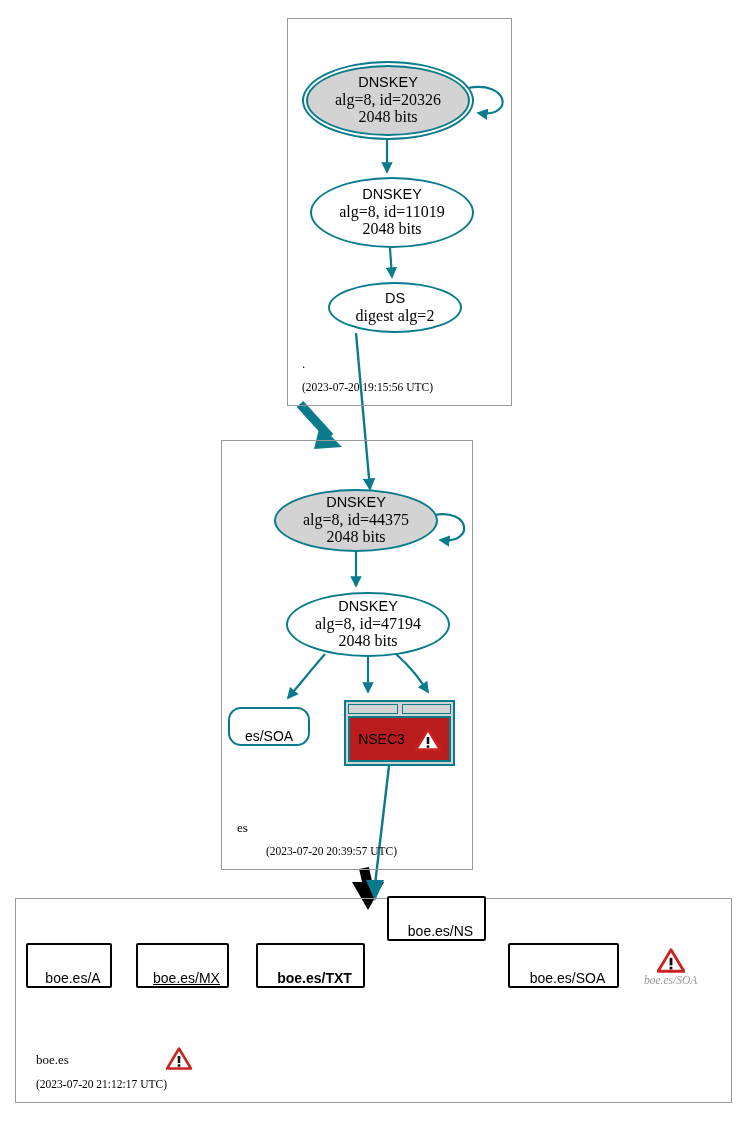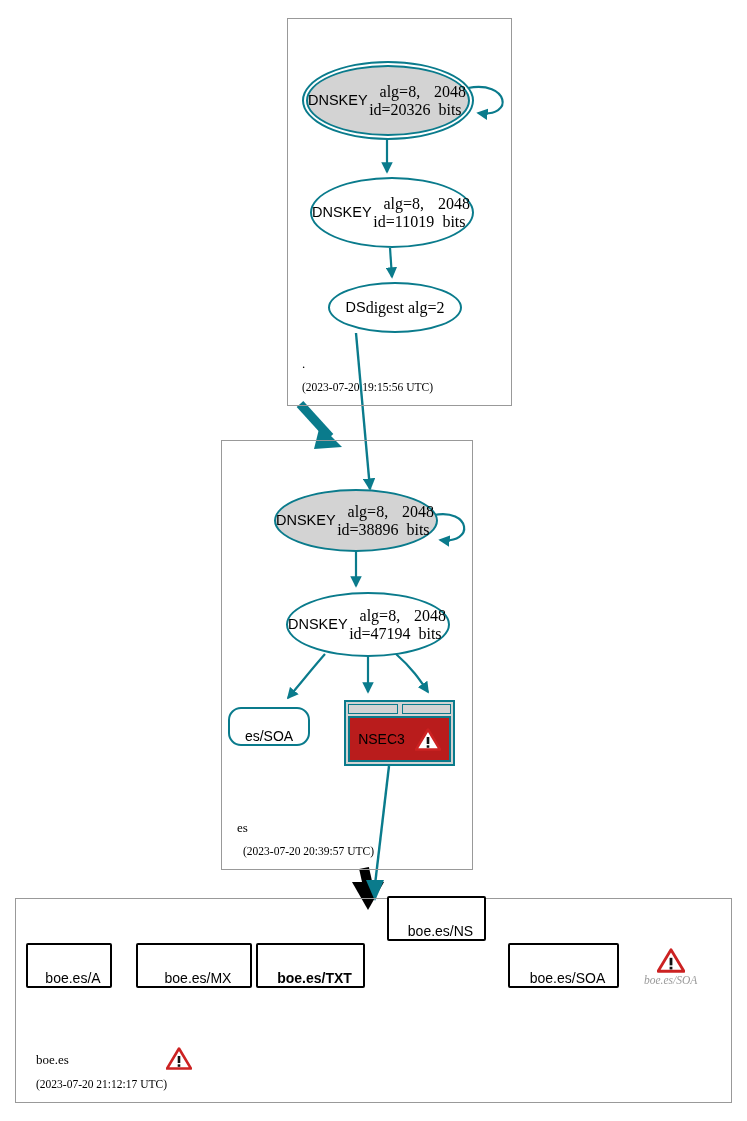--- a/index.html
+++ b/index.html
@@ -43,21 +43,21 @@
   .zone-time { font-size: 11.5px; }
 
   
   .ellipse-node {
     position: absolute;
     box-sizing: border-box;
     border: 2px solid #0a7b8c;
     border-radius: 50%;
     background: #ffffff;
     display: flex;
-    flex-direction: row;
+    flex-direction: column;
     align-items: center;
     justify-content: center;
     text-align: center;
     line-height: 1.08;
     color: #000000;
   }
   .ellipse-node.shaded { background: #d3d3d3; }
   .ellipse-node .t1 {
     font-family: "Liberation Sans", sans-serif;
     font-size: 14.5px;
@@ -216,25 +216,25 @@
   </div>
 
   <div class="ellipse-node" style="left:328px; top:282px; width:134px; height:51px;">
     <div class="t1">DS</div>
     <div class="t2">digest alg=2</div>
   </div>
 
   <div class="zone" style="left:221px; top:440px; width:252px; height:430px;"></div>
 
   <div class="zone-label zone-name" style="left:237px; top:820px;">es</div>
-  <div class="zone-label zone-time" style="left:223px; top:845px;padding-left:20px;">(2023-07-20 20:39:57 UTC)</div>
+  <div class="zone-label zone-time" style="left:246px; top:845px;padding-left:20px;">(2023-07-20 20:39:57 UTC)</div>
 
   <div class="ellipse-node shaded" style="left:274px; top:489px; width:164px; height:63px;">
     <div class="t1">DNSKEY</div>
-    <div class="t2">alg=8, id=38896</div>
+    <div class="t2">alg=8, id=44375</div>
     <div class="t3">2048 bits</div>
   </div>
 
   <div class="ellipse-node" style="left:286px; top:592px; width:164px; height:65px;">
     <div class="t1">DNSKEY</div>
     <div class="t2">alg=8, id=47194</div>
     <div class="t3">2048 bits</div>
   </div>
 
   <div class="rr-node" style="left:228px; top:707px; width:82px; height:39px;">
@@ -263,21 +263,21 @@
 
   <svg class="warn-icon" style="left:166px; top:1047px;" width="26" height="23" viewBox="0 0 26 23">
     <path d="M13 1.5 L25 21.5 L1 21.5 Z" fill="#ffffff" stroke="#cc2222" stroke-width="2.6" stroke-linejoin="round"></path>
     <rect x="11.7" y="9" width="2.6" height="7" fill="#111111"></rect>
     <rect x="11.7" y="17.3" width="2.6" height="2.5" fill="#111111"></rect>
   </svg>
 
   <div class="rr-node black-stroke" style="left:26px; top:943px; width:86px; height:45px;">
     <span>boe.es/A</span>
   </div>
-  <div class="rr-node black-stroke" style="left:136px; top:943px; width:116px; height:45px;">
+  <div class="rr-node black-stroke" style="left:136px; top:943px; width:93px; height:45px;text-decoration:underline;">
     <span>boe.es/MX</span>
   </div>
   <div class="rr-node black-stroke" style="left:256px; top:943px; width:109px; height:45px;font-weight:bold;">
     <span>boe.es/TXT</span>
   </div>
   <div class="rr-node black-stroke" style="left:387px; top:896px; width:99px; height:45px;">
     <span>boe.es/NS</span>
   </div>
   <div class="rr-node black-stroke" style="left:508px; top:943px; width:111px; height:45px;">
     <span>boe.es/SOA</span>

